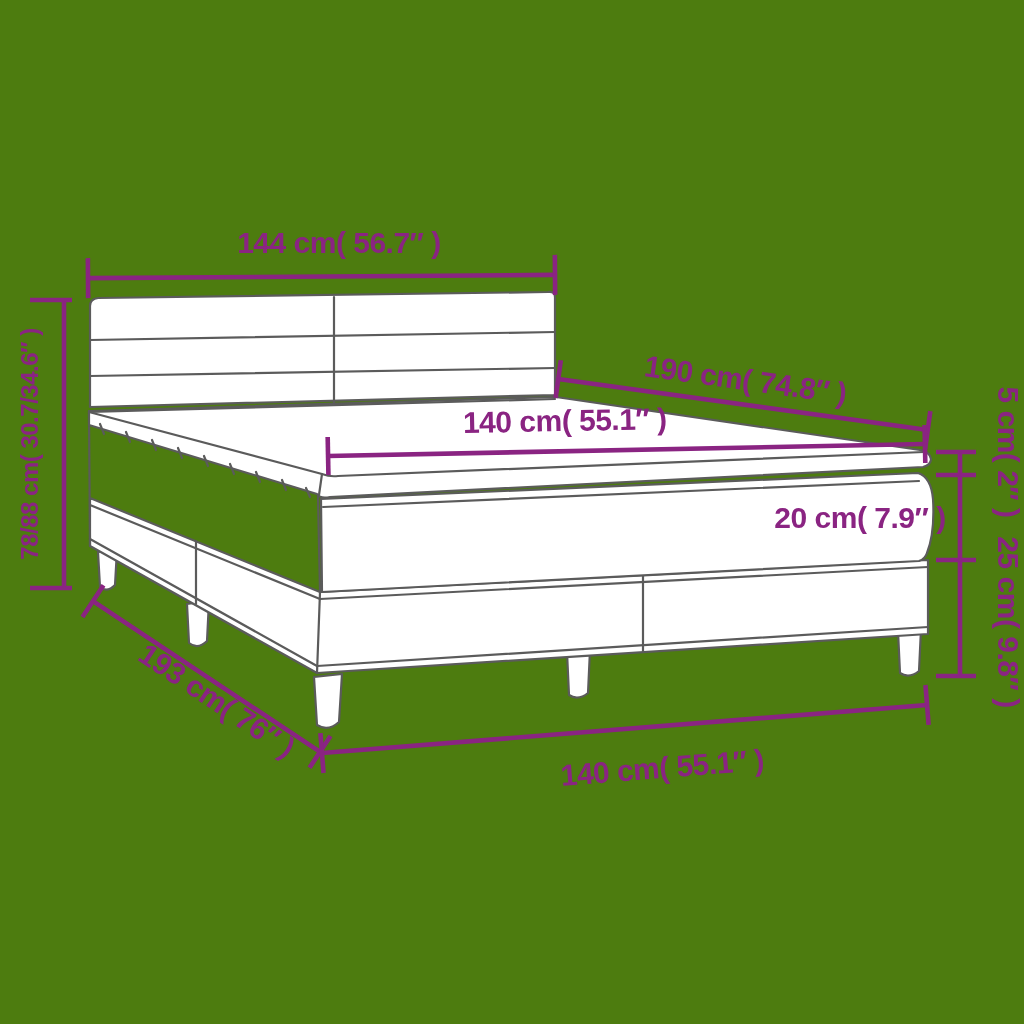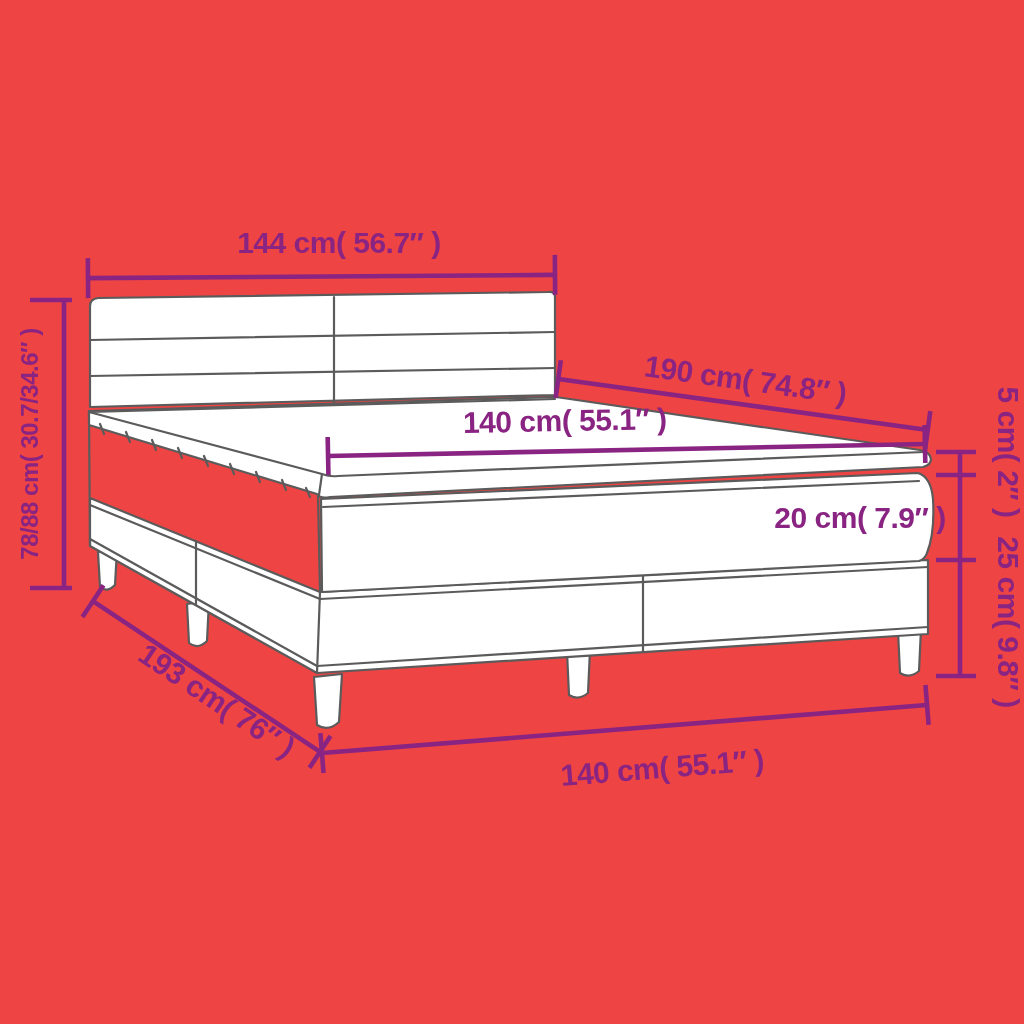--- a/index.html
+++ b/index.html
@@ -3,21 +3,21 @@
 <meta charset="utf-8">
 <style>
   html, body {
     margin: 0;
     padding: 0;
     background: #ffffff;
   }
   .canvas {
     width: 1024px;
     height: 1024px;
-    background: #ef4444;
+    background: #4d7c0f;
     position: relative;
     overflow: hidden;
   }
   svg {
     display: block;
   }
   .bed-line {
     fill: none;
     stroke: #5b5b5b;
     stroke-width: 2.2;

